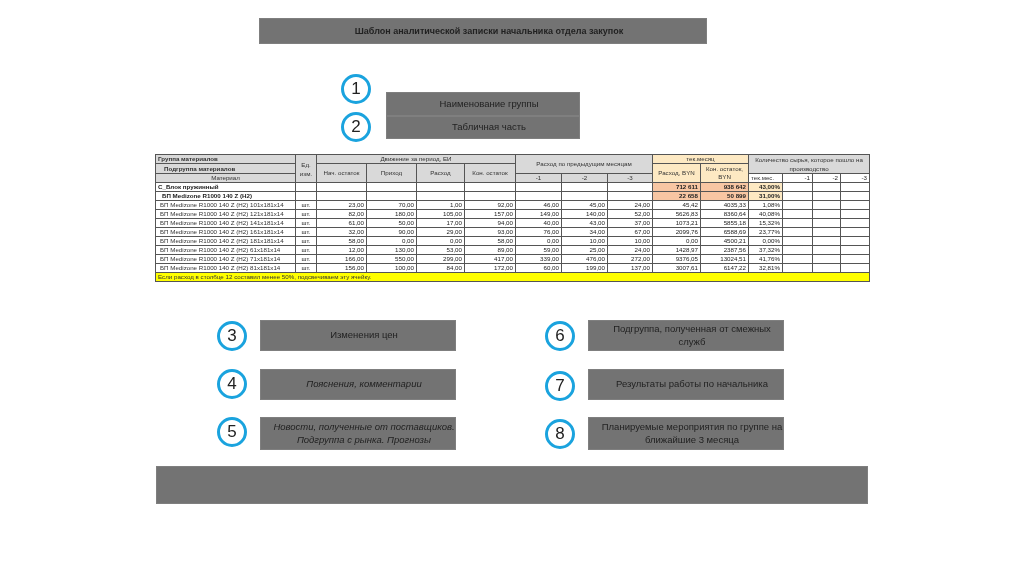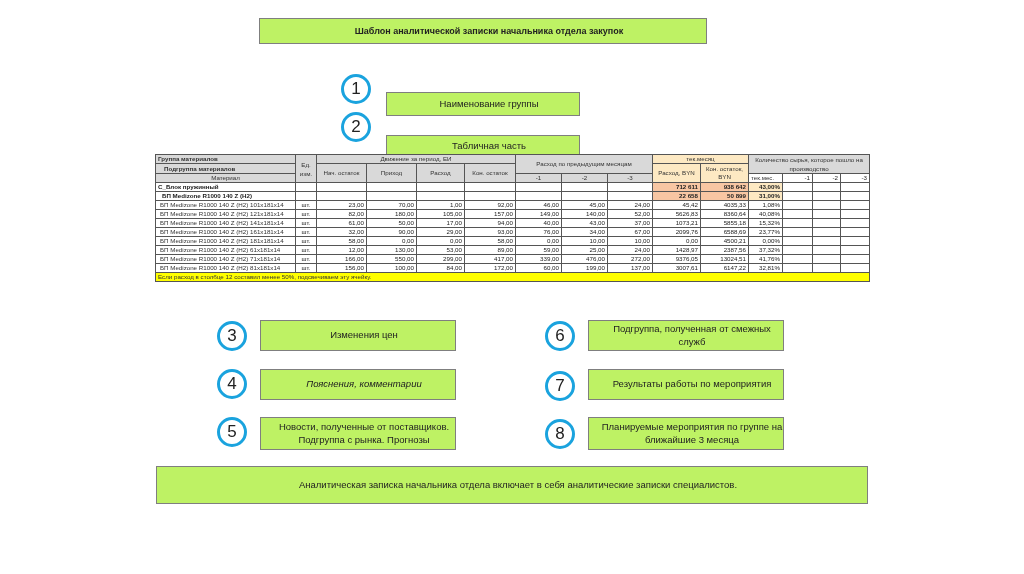--- a/index.html
+++ b/index.html
@@ -1,21 +1,21 @@
 <!DOCTYPE html>
 <html><head>
 <meta charset="utf-8">
 <style>
   html, body { margin: 0; padding: 0; }
   body {
     width: 1024px; height: 574px; background: #ffffff; position: relative; overflow: hidden;
     font-family: "Liberation Sans", sans-serif; color: #222;
   }
   .box {
-    position: absolute; border: 1px solid #7f7f7f; background: #bef264;
+    position: absolute; border: 1px solid #7f7f7f; background: #737373;
     display: flex; align-items: center; justify-content: center; text-align: center;
     font-size: 9.5px; line-height: 1.35; color: #222; box-sizing: border-box; padding-left: 12px;
   }
   .title-box { left: 259px; top: 18px; width: 448px; height: 26px; font-weight: bold; font-size: 9px; }
   .circle {
     position: absolute; width: 30px; height: 30px; border: 3px solid #1aa3de; border-radius: 50%;
     box-sizing: border-box; display: flex; align-items: center; justify-content: center;
     font-size: 17px; color: #222; background: #fff;
   }
   .footer-box { left: 156px; top: 466px; width: 712px; height: 38px; font-size: 9.5px; }
@@ -36,21 +36,21 @@
 </style>
 </head>
 <body>
 
 <div class="box title-box">Шаблон аналитической записки начальника отдела закупок</div>
 
 <div class="circle" style="left:341px; top:74px;">1</div>
 <div class="box" style="left:386px; top:92px; width:194px; height:24px;">Наименование группы</div>
 
 <div class="circle" style="left:341px; top:112px;">2</div>
-<div class="box" style="left:386px; top:116px; width:194px; height:23px;margin-top:19px;">Табличная часть</div>
+<div class="box" style="left:386px; top:116px; width:194px; height:23px;">Табличная часть</div>
 
 <table class="tbl">
   <colgroup>
     <col style="width:140px">
       <col style="width:21px">
       <col style="width:50px">
       <col style="width:50px">
       <col style="width:48px">
       <col style="width:51px">
     <col style="width:46px">
@@ -280,43 +280,43 @@
 </tbody>
   </table>
 
 <div class="circle" style="left:217px; top:321px;">3</div>
 <div class="box" style="left:260px; top:320px; width:196px; height:31px;">Изменения цен</div>
 
 <div class="circle" style="left:217px; top:369px;">4</div>
 <div class="box" style="left:260px; top:369px; width:196px; height:31px;font-style:italic;">Пояснения, комментарии</div>
 
 <div class="circle" style="left:217px; top:417px;">5</div>
-<div class="box" style="left:260px; top:417px; width:196px; height:33px;">
+<div class="box" style="left:260px; top:417px; width:196px; height:33px;font-style:italic;">
   <div>
     <span>Новости, полученные от поставщиков.</span><br>
     <span>Подгруппа с рынка. Прогнозы</span>
   </div>
 </div>
 
 <div class="circle" style="left:545px; top:321px;">6</div>
 <div class="box" style="left:588px; top:320px; width:196px; height:31px;">
   <div>
     <span>Подгруппа, полученная от смежных</span><br>
     <span>служб</span>
   </div>
 </div>
 
 <div class="circle" style="left:545px; top:371px;">7</div>
-<div class="box" style="left:588px; top:369px; width:196px; height:31px;">Результаты работы по мероприятия</div>
+<div class="box" style="left:588px; top:369px; width:196px; height:31px;">Результаты работы по начальника</div>
 
 <div class="circle" style="left:545px; top:419px;">8</div>
 <div class="box" style="left:588px; top:417px; width:196px; height:33px;">
   <div>
     <span>Планируемые мероприятия по группе на</span><br>
     <span>ближайшие 3 месяца</span>
   </div>
 </div>
 
 <div class="box footer-box">
   <div>
-    <span>Аналитическая записка начальника отдела включает в себя аналитические записки специалистов.</span><br>
+    <br>
   </div>
 </div>
 
 </body></html>

